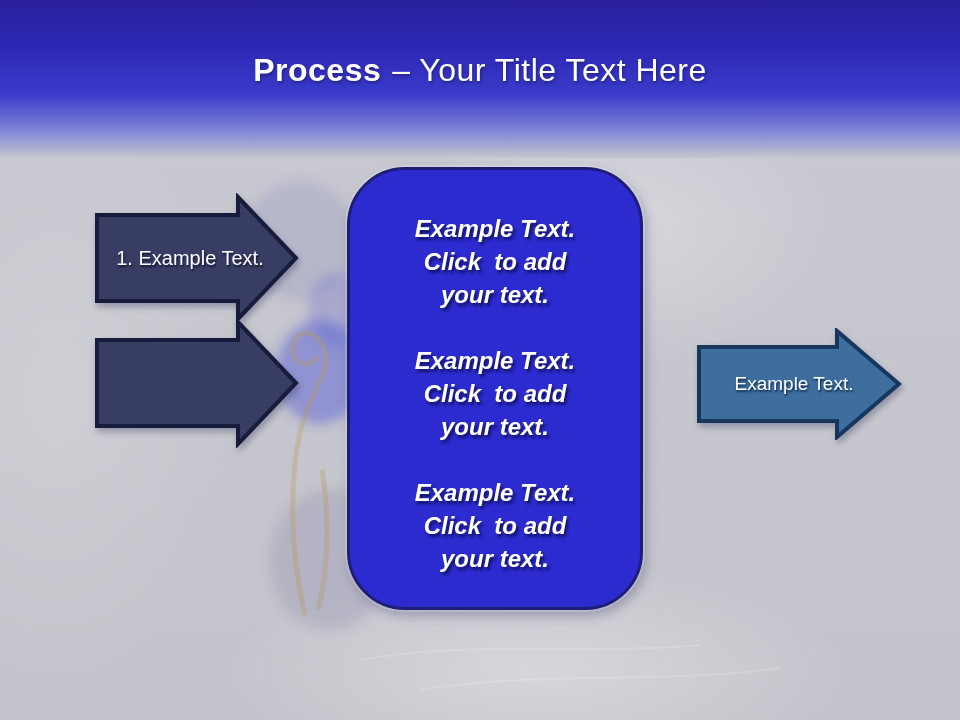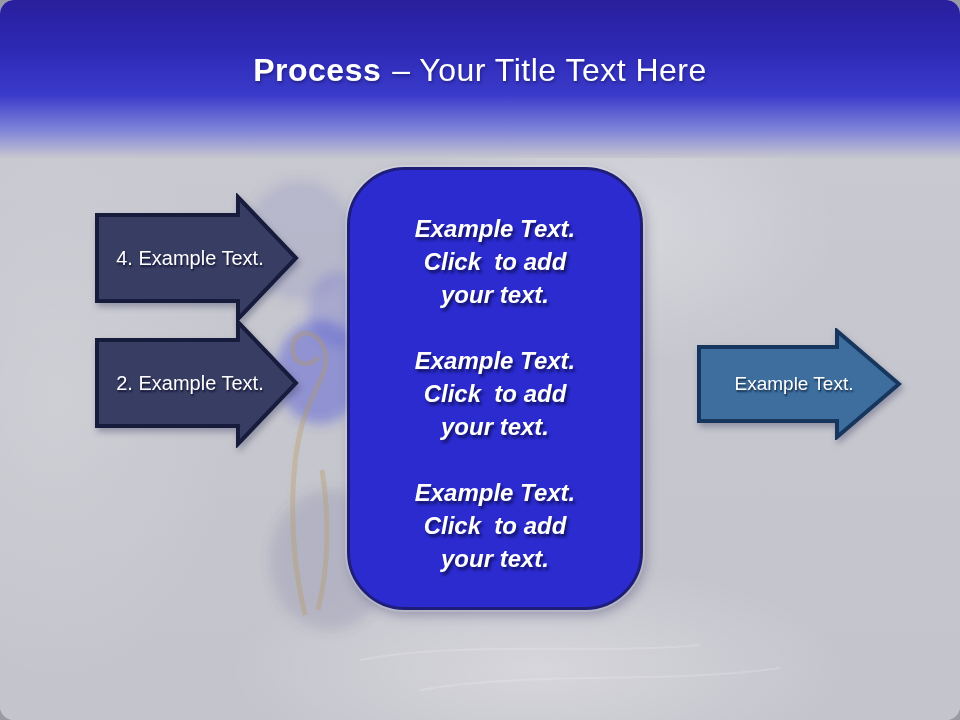--- a/index.html
+++ b/index.html
@@ -3,21 +3,20 @@
 <meta charset="utf-8">
 <style>
   html, body { margin: 0; padding: 0; background: #9a9aa4; }
   .slide {
     position: relative;
     width: 960px;
     height: 720px;
     overflow: hidden;
     background: #c6c6ce;
     font-family: "Liberation Sans", sans-serif;
-    border-radius: 14px;
   }
 
   
   .bg-base {
     position: absolute; inset: 0;
     background:
       radial-gradient(ellipse 320px 190px at 64% 32%, rgba(255,255,255,0.28), rgba(255,255,255,0) 70%),
       radial-gradient(ellipse 430px 150px at 56% 93%, rgba(255,255,255,0.30), rgba(255,255,255,0) 72%),
       radial-gradient(ellipse 260px 420px at 6% 55%, rgba(255,255,255,0.14), rgba(255,255,255,0) 70%),
       linear-gradient(180deg, #cbcbd6 0%, #c7c7cf 35%, #c4c4cc 100%);
@@ -116,28 +115,27 @@
 
   <header class="title-band"></header>
   <h1 class="slide-title">
     <span class="t-bold">Process</span><span class="t-rest">– Your Title Text Here</span>
   </h1>
 
   <div class="arrow-left a1">
     <svg viewBox="0 0 205 130" width="205" height="130">
       <path d="M2 22 L143 22 L143 4 L201 65 L143 126 L143 108 L2 108 Z" fill="#383d63" stroke="#171c3d" stroke-width="4" stroke-linejoin="miter"></path>
     </svg>
-    <div class="arrow-label">4. Example Text.</div>
+    <div class="arrow-label">1. Example Text.</div>
   </div>
 
   <div class="arrow-left a2">
     <svg viewBox="0 0 205 130" width="205" height="130">
       <path d="M2 22 L143 22 L143 4 L201 65 L143 126 L143 108 L2 108 Z" fill="#383d63" stroke="#171c3d" stroke-width="4" stroke-linejoin="miter"></path>
     </svg>
-    <div class="arrow-label">2. Example Text.</div>
   </div>
 
 
   <div class="center-box">
     <p class="box-block">
       <span class="box-line">Example Text.</span>
       <span class="box-line">Click  to add</span>
       <span class="box-line">your text.</span>
     </p>
     <p class="box-block">

